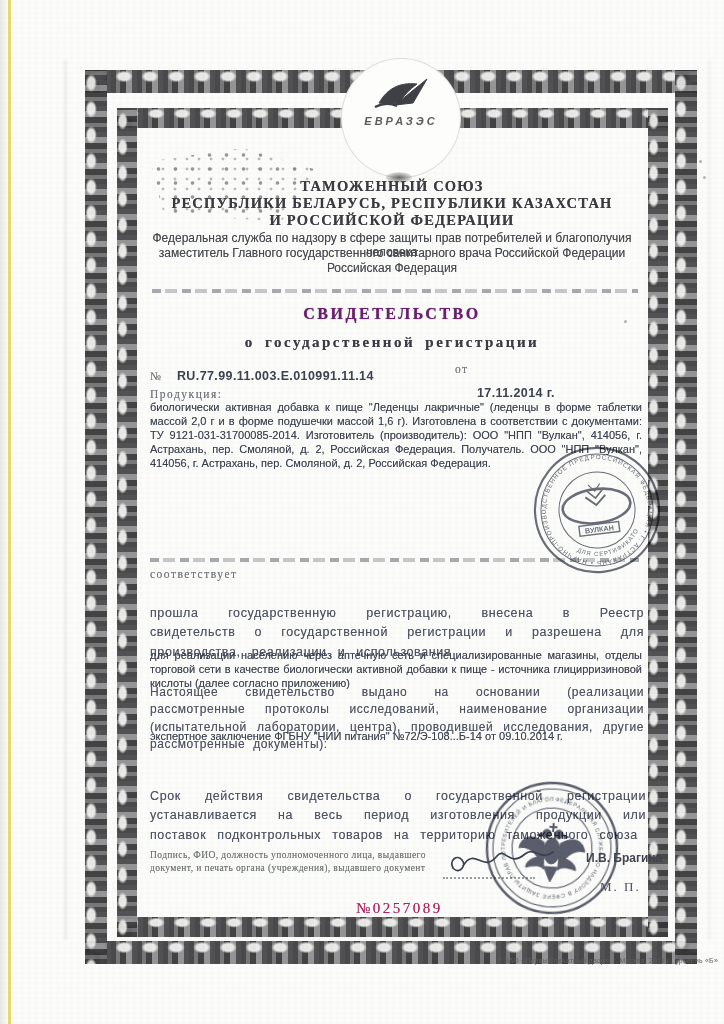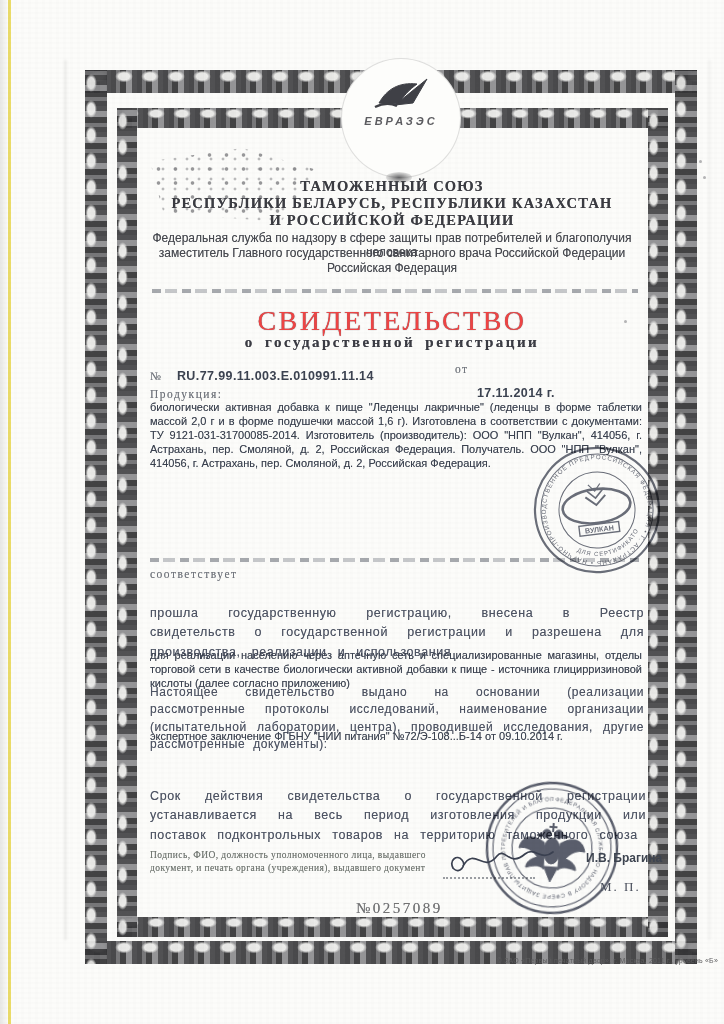--- a/index.html
+++ b/index.html
@@ -47,41 +47,41 @@
 
   
   .serif{font-family:"Liberation Serif","DejaVu Serif",serif;}
   .hdr{position:absolute;left:140px;width:504px;text-align:center;color:#3a3b41;
     font-weight:bold;font-size:14.5px;letter-spacing:1.2px;text-shadow:0 0 .6px rgba(58,59,65,.7);}
   .agency{position:absolute;left:130px;width:524px;text-align:center;color:#46484f;
     font-size:12px;text-shadow:0 0 .4px rgba(70,72,79,.55);}
   .microline{position:absolute;height:4px;filter:blur(.55px);
     background:repeating-linear-gradient(90deg,rgba(95,100,110,.55) 0 9px,transparent 9px 13px,
       rgba(95,100,110,.35) 13px 25px,transparent 25px 30px);}
-  .title-main{position:absolute;left:140px;width:504px;text-align:center;color:#ef4444;
-    font-weight:normal;font-size:28px;letter-spacing:2.5px;text-shadow:0 0 .8px rgba(47,48,56,.8);}
+  .title-main{position:absolute;left:140px;width:504px;text-align:center;color:#701a75;
+    font-weight:bold;font-size:16px;letter-spacing:2.5px;text-shadow:0 0 .8px rgba(47,48,56,.8);}
   .title-sub{position:absolute;left:140px;width:504px;text-align:center;color:#3a3b43;
     font-weight:bold;font-size:15px;letter-spacing:2.5px;word-spacing:4px;text-shadow:0 0 .6px rgba(58,59,67,.6);}
   .lbl-gray{color:#70747c;font-size:11.5px;letter-spacing:1.5px;text-shadow:0 0 .5px rgba(112,116,124,.6);}
   .numrow{position:absolute;left:150px;top:366px;width:492px;color:#3b4250;}
   .num{font-size:12.5px;font-weight:bold;letter-spacing:.4px;color:#3b4250;margin-top:20px;}
   .body-sans{color:#3a414f;font-size:11px;line-height:1.27;text-align:justify;
     text-shadow:0 0 .35px rgba(58,65,79,.5);}
   .tmpl-serif{color:#4d5363;font-size:12.5px;line-height:1.55;text-align:justify;
     letter-spacing:.6px;word-spacing:7px;text-shadow:0 0 .5px rgba(77,83,99,.55);}
   .abs{position:absolute;}
 
   
   .stamp{position:absolute;mix-blend-mode:multiply;}
   .sig-note{color:#6f7570;font-size:9.5px;line-height:1.32;letter-spacing:.4px;
     text-shadow:0 0 .5px rgba(111,117,112,.6);}
   .signer{position:absolute;left:586px;top:851px;font-size:12px;font-weight:bold;color:#3d4450;z-index:9;}
   .mp{position:absolute;left:600px;top:879px;font-size:13px;color:#4a4f5c;letter-spacing:2px;z-index:9;}
   .formnum{position:absolute;left:356px;top:900px;font-size:15px;letter-spacing:2.5px;
-    color:#737373;text-shadow:0 0 .6px rgba(74,79,94,.6);}
+    color:#be185d;text-shadow:0 0 .6px rgba(74,79,94,.6);}
   .dotline{position:absolute;left:443px;top:877px;width:92px;border-top:2px dotted rgba(90,95,105,.6);filter:blur(.3px);}
   .copyright{position:absolute;right:6px;top:957px;font-size:7px;color:#5d5d5f;letter-spacing:.2px;}
   .speck{position:absolute;width:3px;height:3px;border-radius:50%;background:rgba(110,110,115,.5);}
 </style>
 </head>
 <body>
 
 <div class="page">
 
   <div class="scan-edge-left"></div>

